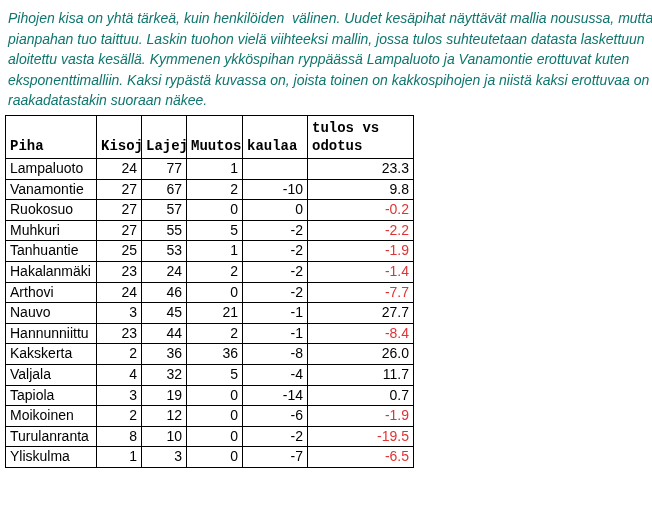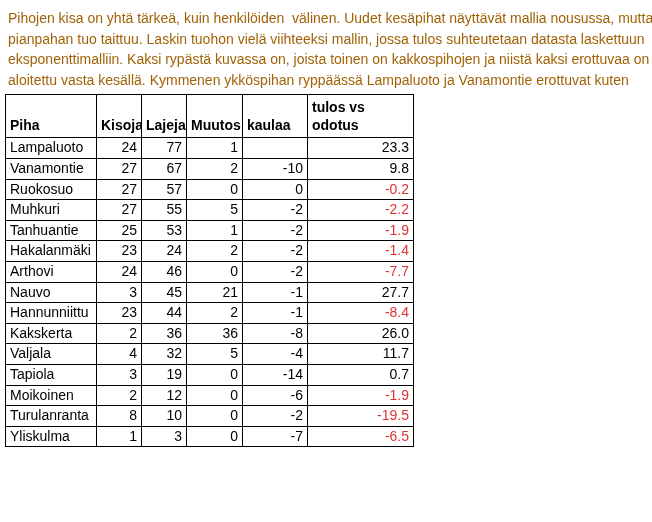--- a/index.html
+++ b/index.html
@@ -11,23 +11,24 @@
     overflow: hidden;
     font-family: "Liberation Sans", sans-serif;
   }
   .page {
     position: relative;
     width: 652px;
     height: 522px;
   }
   .intro {
     margin: 8px 0 0 8px;
-    color: #a16207;
+    color: #0f766e;
     font-size: 14px;
     line-height: 20.6px;
+    font-style: italic;
   }
   .intro .line {
     white-space: pre;
   }
   table.piha-table {
     border-collapse: collapse;
     table-layout: fixed;
     width: 408px;
     margin: 4px 0 0 5px;
     color: #000000;
@@ -38,20 +39,21 @@
     border: 1.5px solid #000000;
     overflow: hidden;
   }
   table.piha-table th {
     font-weight: bold;
     text-align: left;
     vertical-align: bottom;
     padding: 2px 4px 3px 4px;
     height: 34px;
     line-height: 18px;
+    font-family: Liberation Mono, monospace;
   }
   table.piha-table th.th-tulos {
     vertical-align: top;
     padding-top: 3px;
   }
   table.piha-table td {
     height: 19.6px;
     padding: 0 4px;
     line-height: 19.6px;
   }
@@ -77,22 +79,23 @@
   col.c5 { width: 106px; }
 </style>
 </head>
 <body>
 
 <div class="page">
 
   <div class="intro">
     <div class="line">Pihojen kisa on yhtä tärkeä, kuin henkilöiden  välinen. Uudet kesäpihat näyttävät mallia nousussa, mutta</div>
     <div class="line">pianpahan tuo taittuu. Laskin tuohon vielä viihteeksi mallin, jossa tulos suhteutetaan datasta laskettuun</div>
+    <div class="line">aloitettu vasta kesällä. Kymmenen ykköspihan ryppäässä Lampaluoto ja Vanamontie erottuvat kuten</div>
     <div class="line">eksponenttimalliin. Kaksi rypästä kuvassa on, joista toinen on kakkospihojen ja niistä kaksi erottuvaa on</div>
-    <div class="line">aloitettu vasta kesällä. Kymmenen ykköspihan ryppäässä Lampaluoto ja Vanamontie erottuvat kuten</div>
+    <div class="line">raakadatastakin suoraan näkee.</div>
   </div>
 
   <table class="piha-table">
     <colgroup>
       <col class="c0">
         <col class="c1">
         <col class="c2">
         <col class="c3">
         <col class="c4">
         <col class="c5">

